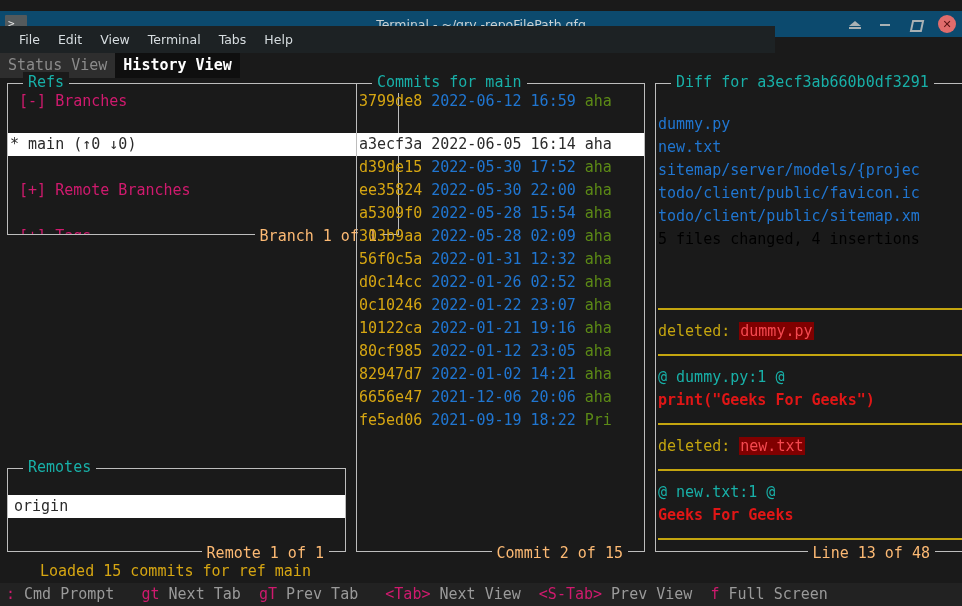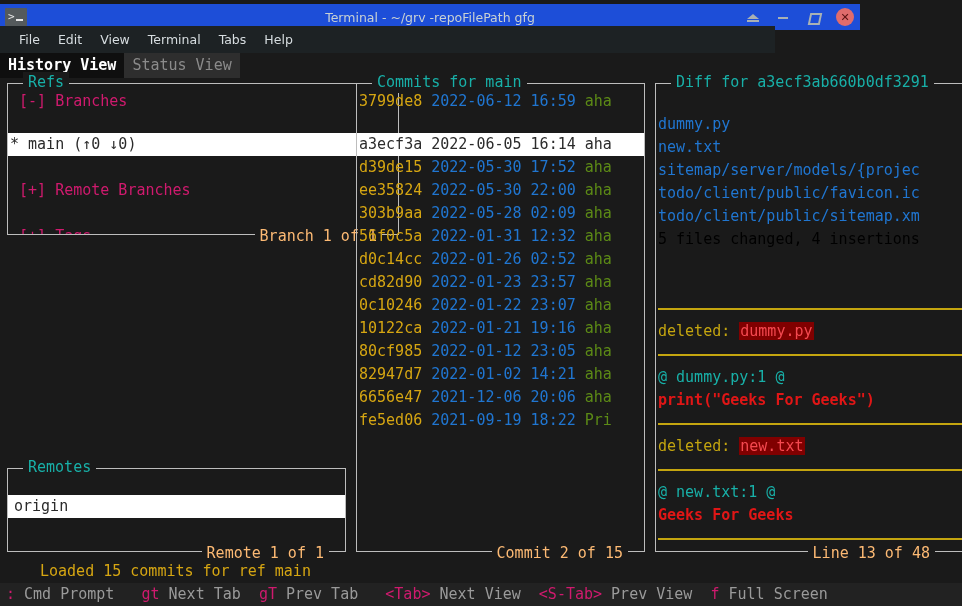--- a/index.html
+++ b/index.html
@@ -14,23 +14,23 @@
 
   #app {
     position: relative;
     width: 962px;
     height: 606px;
     background: #1a1a1a;
   }
 
   
   .titlebar {
-    position: absolute; left: 0; top: 4px;
-    width: 860px; height: 26px;
-    background: #1d4ed8;
+    position: absolute; left: 0; top: 11px;
+    width: 962px; height: 26px;
+    background: #0c4a6e;
     display: flex; align-items: center;
   }
   .term-icon {
     width: 22px; height: 18px;
     margin-left: 5px;
     background: #545a5c;
     border-radius: 1px;
     position: relative;
     flex: none;
   }
@@ -213,22 +213,22 @@
     <div class="menuitem">Edit</div>
     <div class="menuitem">View</div>
     <div class="menuitem">Terminal</div>
     <div class="menuitem">Tabs</div>
     <div class="menuitem">Help</div>
   </div>
 
   <div class="term">
 
     <div class="tabbar">
+      <div class="tab inactive">Status View</div>
       <div class="tab active">History View</div>
-      <div class="tab inactive">Status View</div>
     </div>
 
     <div class="panel" style="left:7px; top:30px; width:392px; height:152px;">
       <div class="frame"></div>
       <div class="legend">Refs</div>
       <div class="footlabel">Branch 1 of 1</div>
       <div class="body" style="padding-top:6px;">
         <div class="row"><span class="c-magenta"> [-] Branches</span></div>
         <div class="row sel"><span>* main (↑0 ↓0)</span></div>
         <div class="row">&nbsp;</div>
@@ -249,24 +249,24 @@
 
     <div class="panel" style="left:356px; top:30px; width:289px; height:469px;">
       <div class="frame"></div>
       <div class="legend">Commits for main</div>
       <div class="footlabel">Commit 2 of 15</div>
       <div class="body" style="padding-top:6px;" id="commits-list">
           <div class="row"><span class="c-yellow">3799de8</span> <span class="c-blue">2022-06-12</span> <span class="c-blue">16:59</span> <span class="c-green">aha</span></div>
           <div class="row sel"><span>a3ecf3a</span> <span>2022-06-05</span> <span>16:14</span> <span>aha</span></div>
           <div class="row"><span class="c-yellow">d39de15</span> <span class="c-blue">2022-05-30</span> <span class="c-blue">17:52</span> <span class="c-green">aha</span></div>
           <div class="row"><span class="c-yellow">ee35824</span> <span class="c-blue">2022-05-30</span> <span class="c-blue">22:00</span> <span class="c-green">aha</span></div>
+          <div class="row"><span class="c-yellow">a5309f0</span> <span class="c-blue">2022-05-28</span> <span class="c-blue">15:54</span> <span class="c-green">aha</span></div>
           <div class="row"><span class="c-yellow">303b9aa</span> <span class="c-blue">2022-05-28</span> <span class="c-blue">02:09</span> <span class="c-green">aha</span></div>
           <div class="row"><span class="c-yellow">56f0c5a</span> <span class="c-blue">2022-01-31</span> <span class="c-blue">12:32</span> <span class="c-green">aha</span></div>
           <div class="row"><span class="c-yellow">d0c14cc</span> <span class="c-blue">2022-01-26</span> <span class="c-blue">02:52</span> <span class="c-green">aha</span></div>
-          <div class="row"><span class="c-yellow">cd82d90</span> <span class="c-blue">2022-01-23</span> <span class="c-blue">23:57</span> <span class="c-green">aha</span></div>
           <div class="row"><span class="c-yellow">0c10246</span> <span class="c-blue">2022-01-22</span> <span class="c-blue">23:07</span> <span class="c-green">aha</span></div>
           <div class="row"><span class="c-yellow">10122ca</span> <span class="c-blue">2022-01-21</span> <span class="c-blue">19:16</span> <span class="c-green">aha</span></div>
           <div class="row"><span class="c-yellow">80cf985</span> <span class="c-blue">2022-01-12</span> <span class="c-blue">23:05</span> <span class="c-green">aha</span></div>
           <div class="row"><span class="c-yellow">82947d7</span> <span class="c-blue">2022-01-02</span> <span class="c-blue">14:21</span> <span class="c-green">aha</span></div>
           <div class="row"><span class="c-yellow">6656e47</span> <span class="c-blue">2021-12-06</span> <span class="c-blue">20:06</span> <span class="c-green">aha</span></div>
           <div class="row"><span class="c-yellow">fe5ed06</span> <span class="c-blue">2021-09-19</span> <span class="c-blue">18:22</span> <span class="c-green">Pri</span></div>
         </div>
     </div>
 
     <div class="panel" style="left:655px; top:30px; width:320px; height:469px;">

